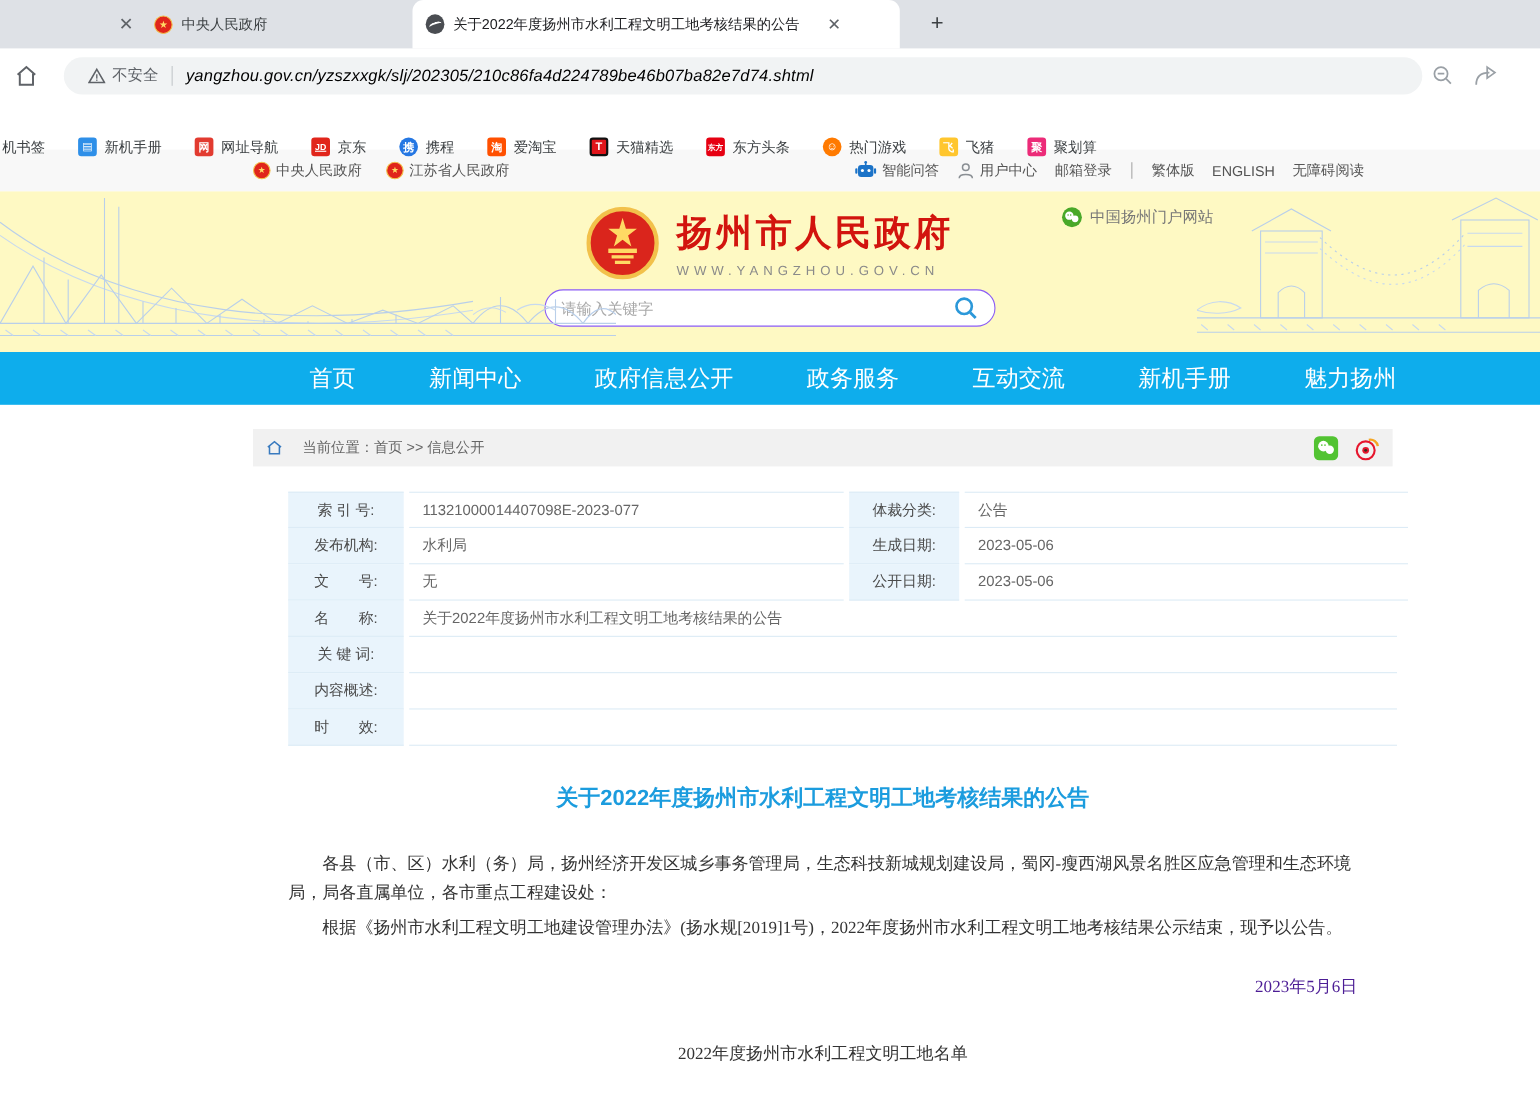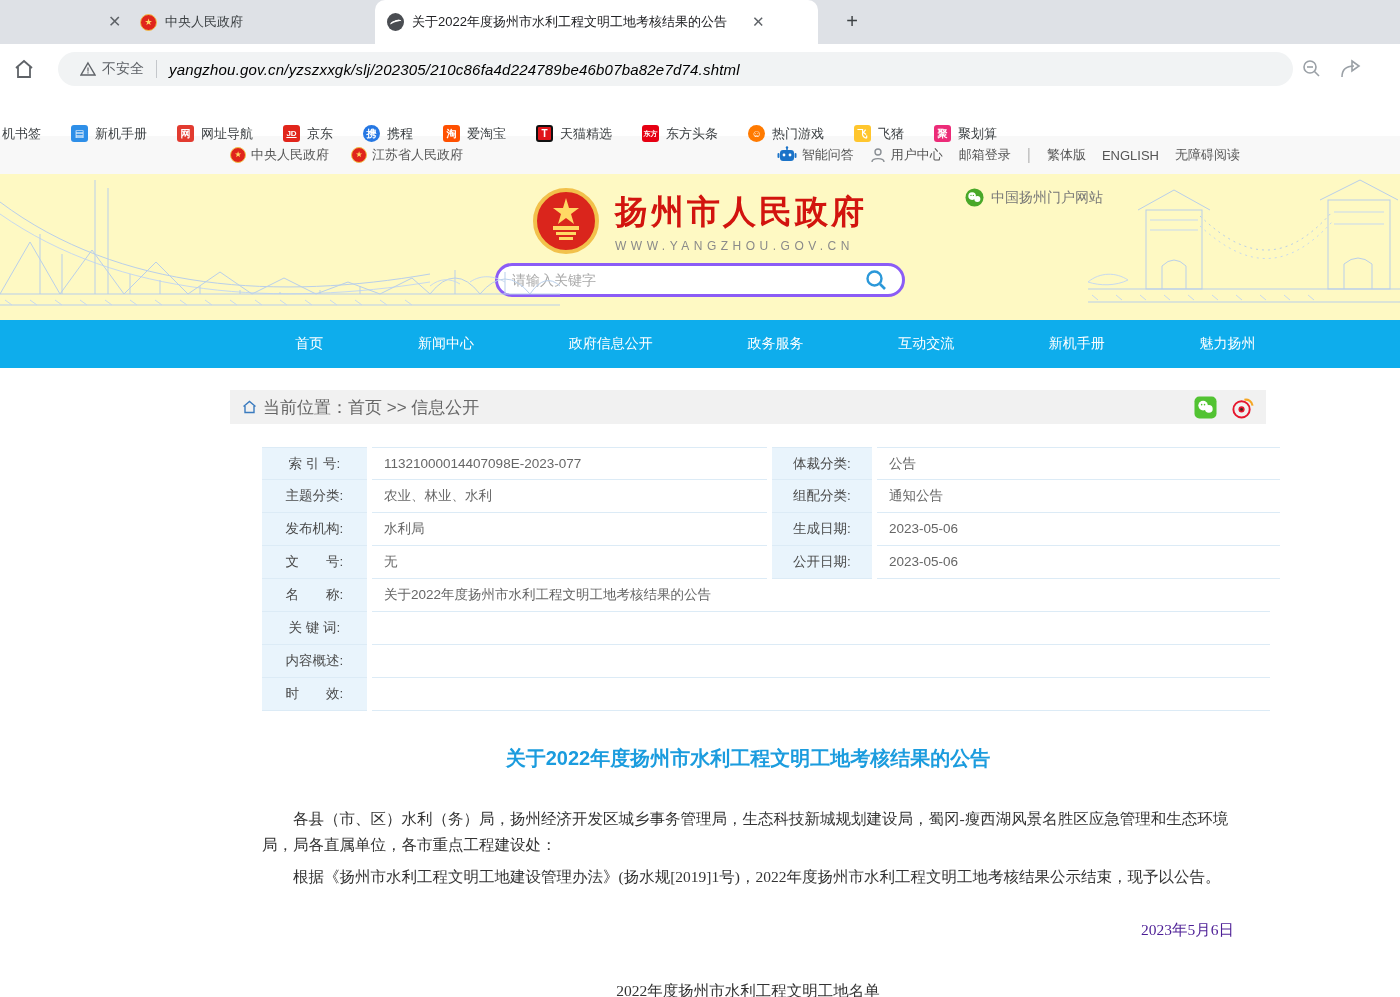--- a/index.html
+++ b/index.html
@@ -60,35 +60,35 @@
   .sketch-right { right:0; }
   .logo-row { position:relative; display:flex; justify-content:center; align-items:center; padding-top:14px; gap:16px; }
   .emblem-big { width:66px; height:66px; }
   .logo-text .site-name { color:#d2140e; font-size:33px; font-weight:bold; letter-spacing:3px;
      font-family:"Liberation Serif","DejaVu Serif",serif; }
   .logo-text .site-domain { color:#8a8a8a; font-size:12px; letter-spacing:4.5px; margin-top:4px; }
   .portal-tag { position:absolute; left:965px; top:14px; display:flex; align-items:center; gap:7px;
      color:#777; font-size:14px; }
   .wechat-dot { width:19px; height:19px; }
   .search-row { display:flex; justify-content:center; margin-top:9px; }
-  .search-box { width:410px; height:34px; border:3px solid #8b5cf6; border-radius:17px; background:#fff;
+  .search-box { width:410px; height:34px; border:1px solid #8b5cf6; border-radius:17px; background:#fff;
      display:flex; align-items:center; padding:0 14px; }
   .search-box input { border:0; outline:0; flex:1; font-size:14px; color:#333; background:transparent; }
   .search-box input::placeholder { color:#a9a9a9; }
 
   
   .main-nav { height:48px; background:#0eadec; }
   .nav-inner { margin-left:230px; width:1055px; height:100%; display:flex; align-items:center;
      justify-content:space-around; }
-  .nav-item { color:#fff; font-size:14px; cursor:pointer; white-space:nowrap;margin-left:36px; }
+  .nav-item { color:#fff; font-size:21px; cursor:pointer; white-space:nowrap;margin-left:36px; }
 
   
   .content { margin-left:230px; width:1036px; }
   .crumb-bar { margin-top:22px; height:34px; background:#f1f1f1; display:flex; align-items:center; padding:0 12px; }
-  .crumb-text { color:#666; font-size:17px; margin-left:6px; }
+  .crumb-text { color:#666; font-size:13px; margin-left:18px; }
   .crumb-icons { margin-left:auto; display:flex; align-items:center; gap:14px; }
   .share-sq { width:23px; height:23px; cursor:pointer; }
 
   .meta-table { margin:23px 0 0 32px; width:1003px; font-size:13.5px; }
   .m-row { display:grid; grid-template-columns:105px 395px 100px 403px; column-gap:5px; }
   .m-row.full { grid-template-columns:105px 898px; }
   .m-cell { height:33px; line-height:32px; border-bottom:1px solid #dcebf6; overflow:hidden; white-space:nowrap; }
   .m-row:first-child .m-cell { border-top:1px solid #dcebf6; }
   .m-label { background:#e9f4fc; color:#4a4a4a; text-align:center; }
   .m-value { color:#666; padding-left:12px; }
@@ -352,26 +352,20 @@
   </div>
 
   <div class="meta-table">
     <div class="m-row">
       <div class="m-cell m-label">索 引 号:</div>
       <div class="m-cell m-value">11321000014407098E-2023-077</div>
       <div class="m-cell m-label">体裁分类:</div>
       <div class="m-cell m-value">公告</div>
     </div>
     <div class="m-row">
-      <div class="m-cell m-label">主题分类:</div>
-      <div class="m-cell m-value">农业、林业、水利</div>
-      <div class="m-cell m-label">组配分类:</div>
-      <div class="m-cell m-value">通知公告</div>
-    </div>
-    <div class="m-row">
       <div class="m-cell m-label">发布机构:</div>
       <div class="m-cell m-value">水利局</div>
       <div class="m-cell m-label">生成日期:</div>
       <div class="m-cell m-value">2023-05-06</div>
     </div>
     <div class="m-row">
       <div class="m-cell m-label">文　　号:</div>
       <div class="m-cell m-value">无</div>
       <div class="m-cell m-label">公开日期:</div>
       <div class="m-cell m-value">2023-05-06</div>

